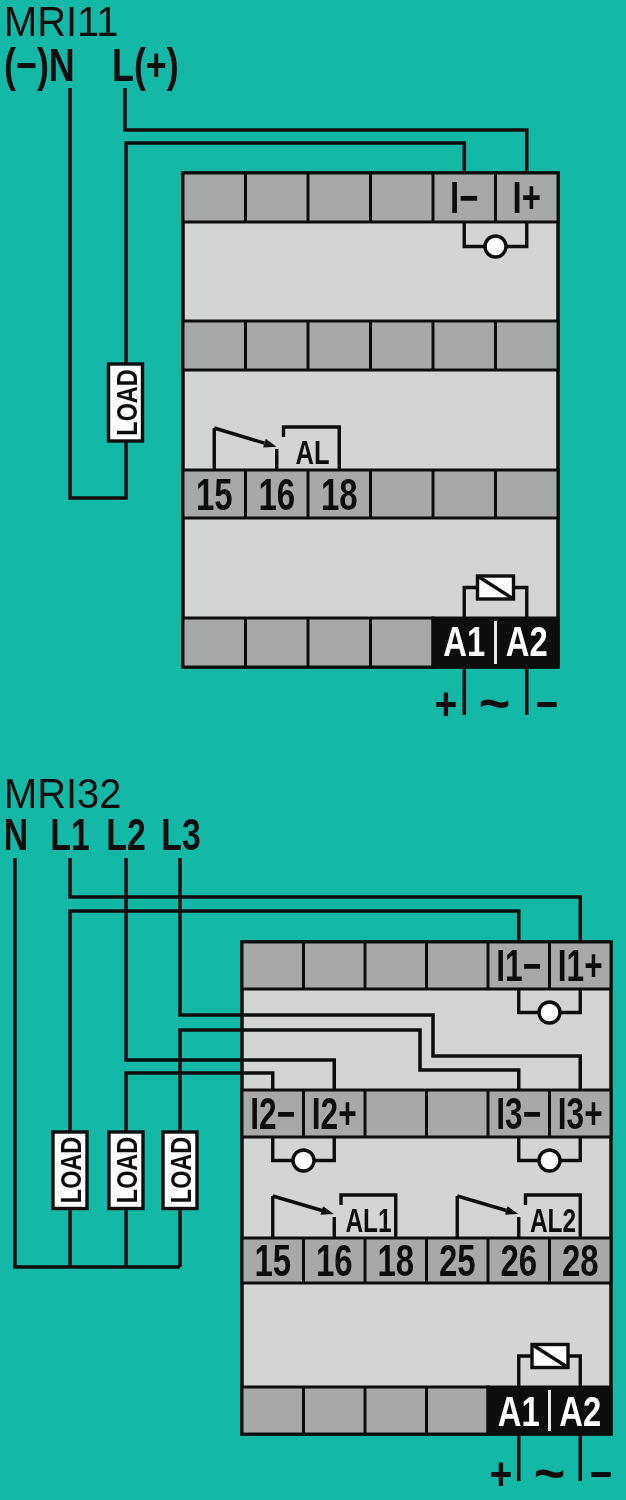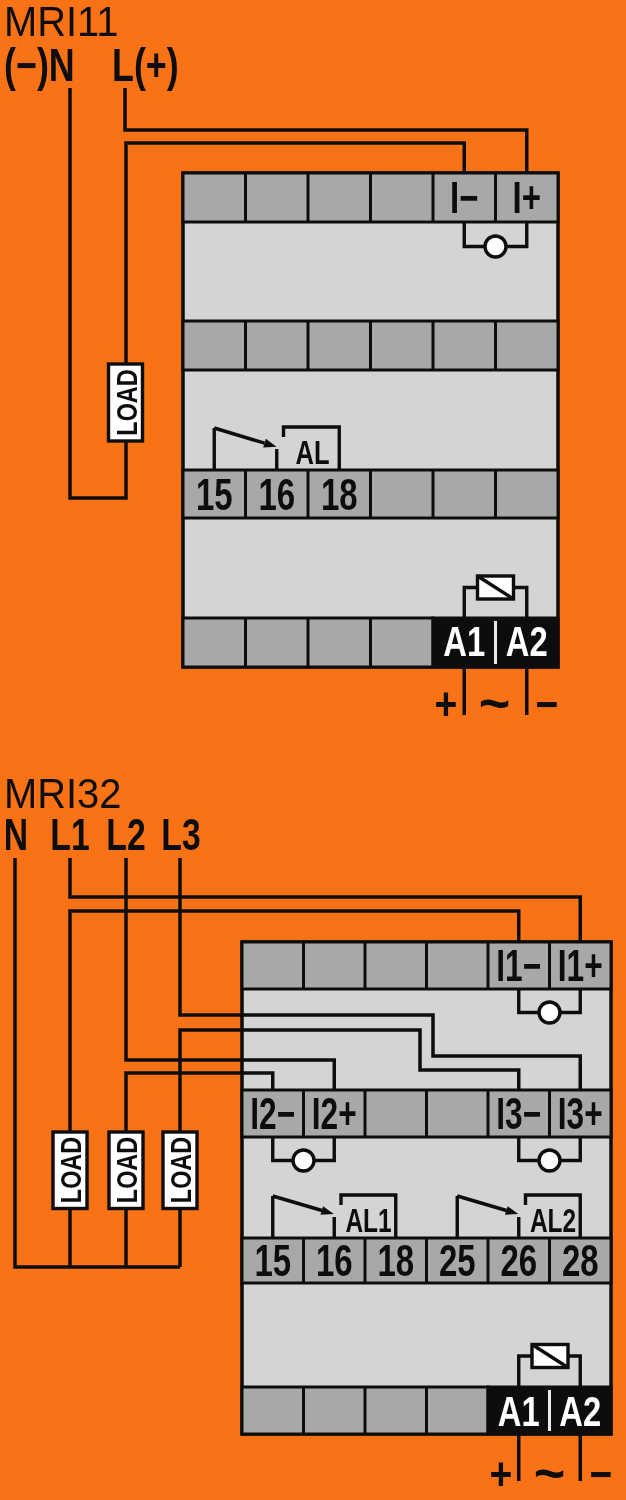--- a/index.html
+++ b/index.html
@@ -1,16 +1,16 @@
 <!DOCTYPE html>
 <html><head>
 <meta charset="utf-8">
 <style>
   html,body{margin:0;padding:0;background:#ffffff;}
-  .stage{position:relative;width:626px;height:1500px;background:#f97316;overflow:hidden;}
+  .stage{position:relative;width:626px;height:1500px;background:#14b8a6;overflow:hidden;}
   svg{display:block;}
   svg text{fill:#0d0d0d;font-family:"Liberation Sans","DejaVu Sans",sans-serif;}
   .wire{fill:none;stroke:#0d0d0d;stroke-width:3.5;stroke-linejoin:miter;stroke-linecap:butt;}
   .outline{fill:#d3d5d3;stroke:#0d0d0d;stroke-width:3.5;}
   .termrow{fill:#a7a9a8;stroke:#0d0d0d;stroke-width:3;}
   .blackrow{fill:#0d0d0d;stroke:#0d0d0d;stroke-width:3;}
   .celldiv{stroke:#0d0d0d;stroke-width:3;}
   .whitediv{stroke:#e8e8e8;stroke-width:3;}
   .whitebox{fill:#ffffff;stroke:#0d0d0d;stroke-width:3.4;}
   .symline{fill:none;stroke:#0d0d0d;stroke-width:3.4;}

